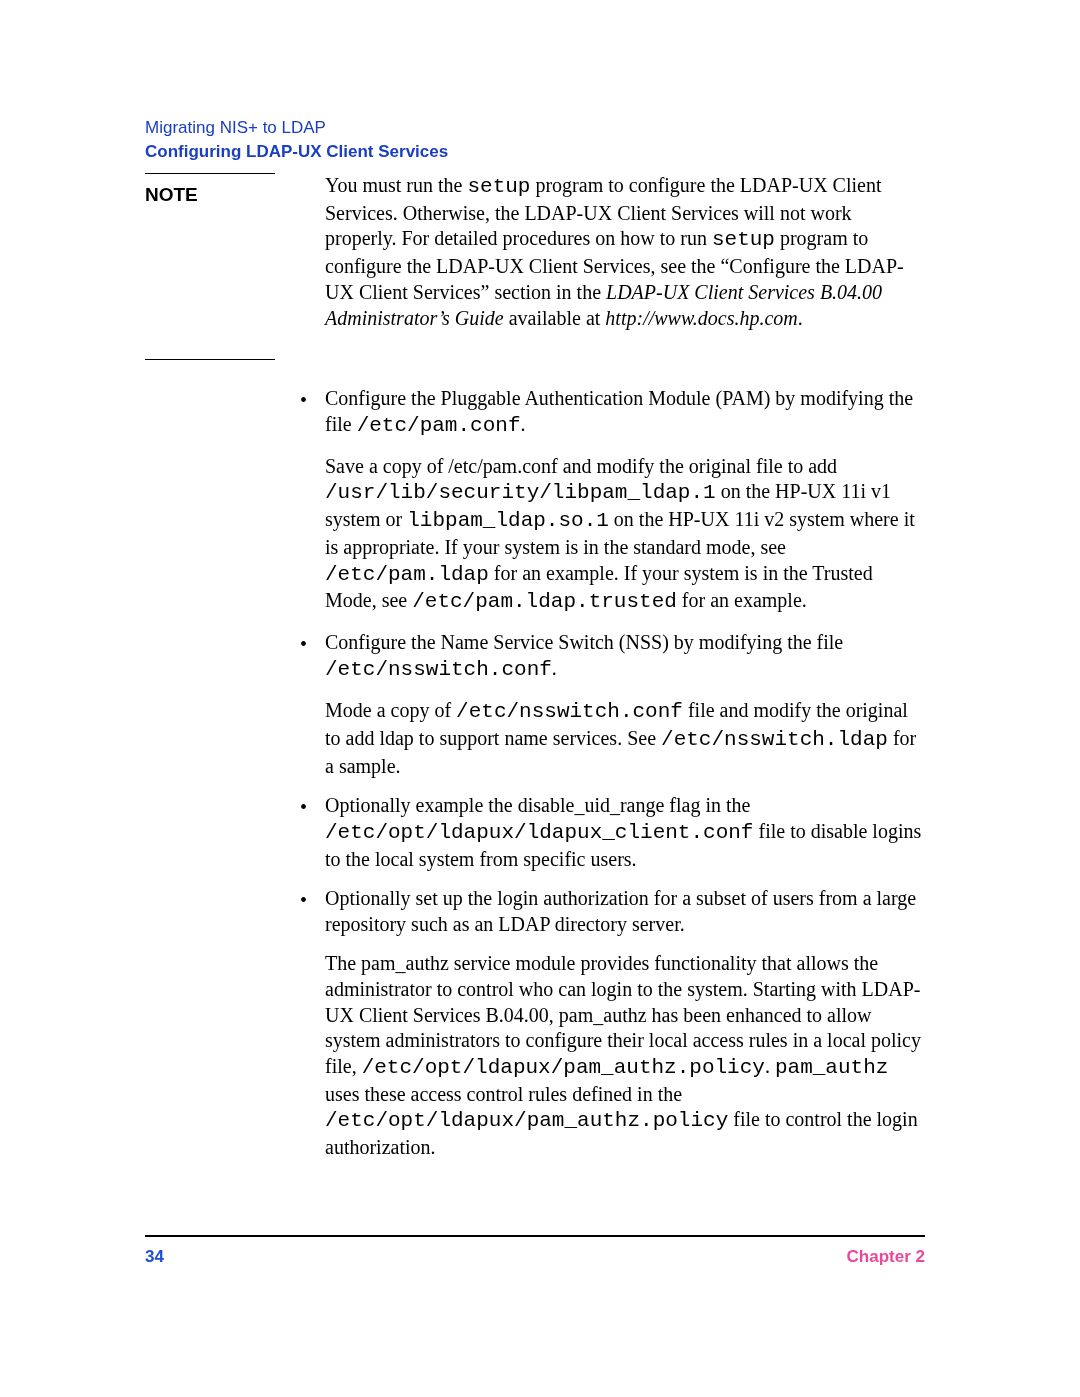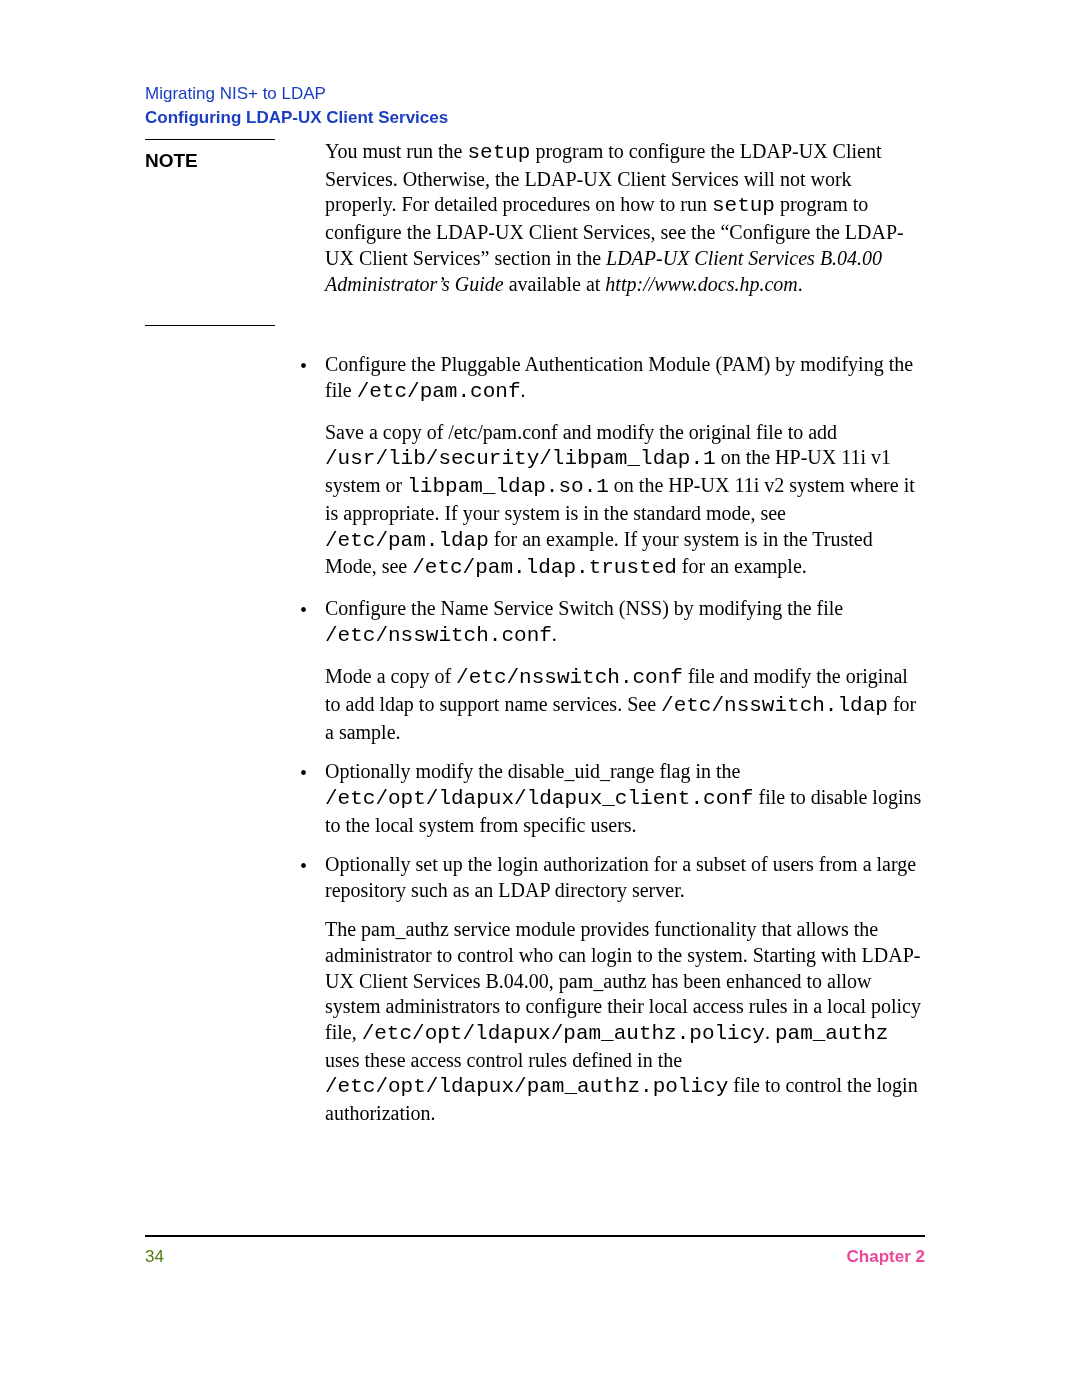--- a/index.html
+++ b/index.html
@@ -5,21 +5,21 @@
   * { margin: 0; padding: 0; box-sizing: border-box; }
   body {
     background: #ffffff;
     width: 1080px;
     height: 1397px;
     font-family: "Times New Roman", Times, serif;
     position: relative;
     color: #000000;
   }
   .page {
-    padding: 84px 155px 0 145px;
+    padding: 118px 155px 0 145px;
   }
   .header-link {
     color: #1a3ec2;
     font-family: Arial, Helvetica, sans-serif;
     font-size: 17px;
     margin-bottom: 4px;
   }
   .header-title {
     color: #1a3ec2;
     font-family: Arial, Helvetica, sans-serif;
@@ -91,21 +91,21 @@
   .footer-rule {
     border-top: 2px solid #000;
     margin-bottom: 10px;
   }
   .footer-row {
     display: flex;
     justify-content: space-between;
     font-family: Arial, Helvetica, sans-serif;
     font-size: 17px;
   }
-  .page-num { font-weight: normal; color: #4d7c0f; }
+  .page-num { font-weight: bold; color: #1d4ed8; }
   .chapter-link { font-weight: bold; color: #ec4899; }
 </style>
 </head>
 <body>
 
 <div class="page">
 
   <div class="header-link">Migrating NIS+ to LDAP</div>
   <div class="header-title">Configuring LDAP-UX Client Services</div>
 
@@ -138,21 +138,21 @@
         <span>Configure the Name Service Switch (NSS) by modifying the file </span><span class="mono">/etc/nsswitch.conf</span><span>.</span>
       </div>
     </div>
     <div class="indent-para">
       <span>Mode a copy of </span><span class="mono">/etc/nsswitch.conf</span><span> file and modify the original to add ldap to support name services. See </span><span class="mono">/etc/nsswitch.ldap</span><span> for a sample.</span>
     </div>
 
     <div class="bullet-item">
       <div class="bullet-mark">•</div>
       <div class="bullet-text">
-        <span>Optionally modify the disable_uid_range flag in the </span><span class="mono">/etc/opt/ldapux/ldapux_client.conf</span><span> file to disable logins to the local system from specific users.</span>
+        <span>Optionally example the disable_uid_range flag in the </span><span class="mono">/etc/opt/ldapux/ldapux_client.conf</span><span> file to disable logins to the local system from specific users.</span>
       </div>
     </div>
 
     <div class="bullet-item">
       <div class="bullet-mark">•</div>
       <div class="bullet-text">
         <span>Optionally set up the login authorization for a subset of users from a large repository such as an LDAP directory server.</span>
       </div>
     </div>
     <div class="indent-para">

